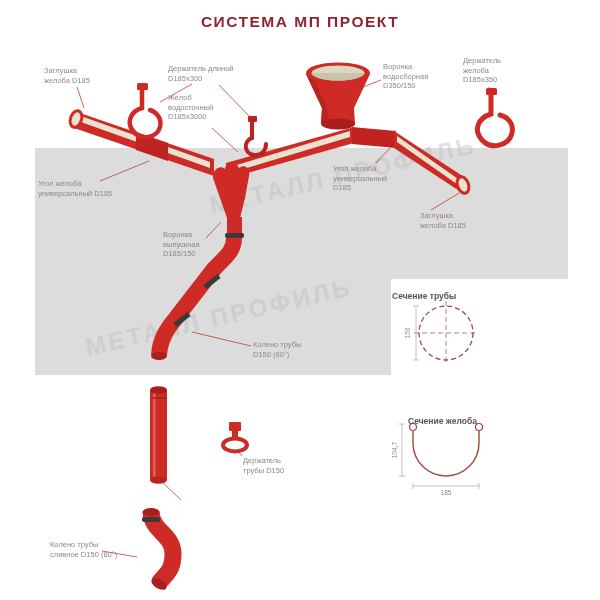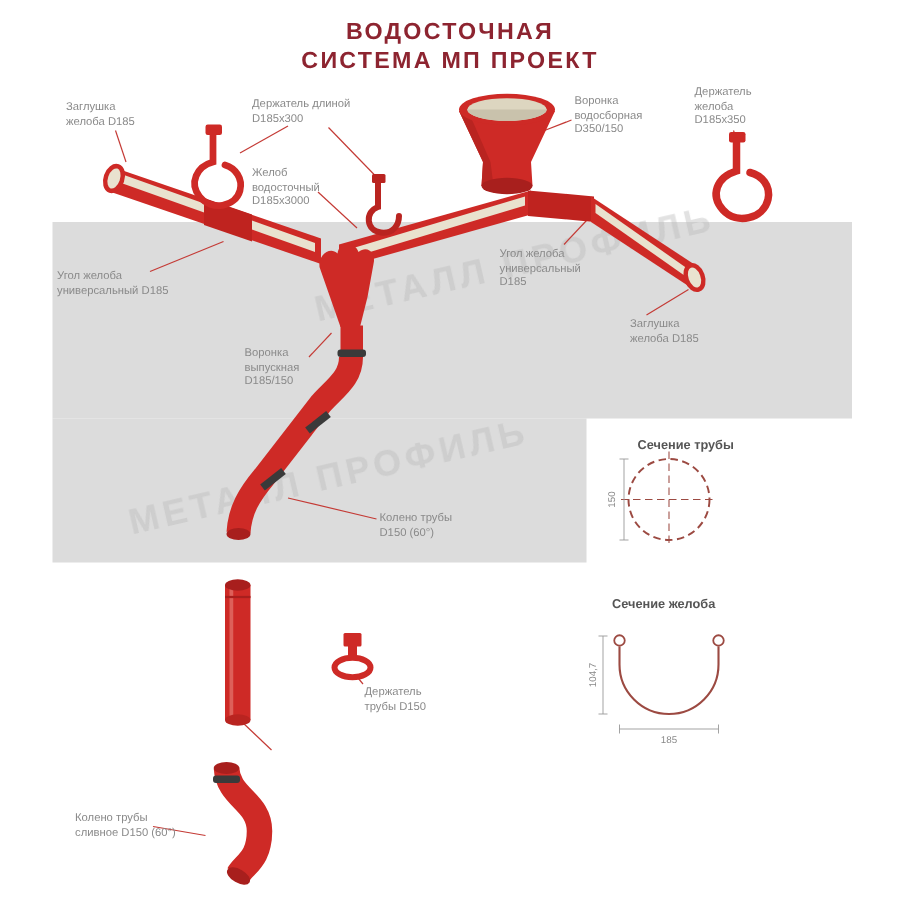--- a/index.html
+++ b/index.html
@@ -150,50 +150,49 @@
       <line x1="399" y1="476" x2="405" y2="476" stroke="#999999" stroke-width="0.6"></line>
       <text transform="rotate(-90 397 450)" x="397" y="450" font-size="6.5" fill="#888888" text-anchor="middle">104,7</text>
       <line x1="413" y1="486" x2="479" y2="486" stroke="#999999" stroke-width="0.6"></line>
       <line x1="413" y1="483" x2="413" y2="489" stroke="#999999" stroke-width="0.6"></line>
       <line x1="479" y1="483" x2="479" y2="489" stroke="#999999" stroke-width="0.6"></line>
       <text x="446" y="495" font-size="6.5" fill="#888888" text-anchor="middle">185</text>
     </g>
   </svg>
 
   <div class="title">
-    <div>ВОДОСТОЧНАЯ</div>
     <div>СИСТЕМА МП ПРОЕКТ</div>
   </div>
 
   <div class="label" style="left:44px;top:66px">Заглушка
 желоба D185</div>
   <div class="label" style="left:168px;top:64px">Держатель длиной
 D185x300</div>
   <div class="label" style="left:383px;top:62px">Воронка
 водосборная
 D350/150</div>
   <div class="label" style="left:463px;top:56px">Держатель
 желоба
 D185x350</div>
-  <div class="label" style="left:168px;top:110px">Желоб
+  <div class="label" style="left:168px;top:93px">Желоб
 водосточный
 D185x3000</div>
   <div class="label" style="left:38px;top:179px">Угол желоба
 универсальный D185</div>
   <div class="label" style="left:333px;top:164px">Угол желоба
 универсальный
 D185</div>
   <div class="label" style="left:420px;top:211px">Заглушка
 желоба D185</div>
   <div class="label" style="left:163px;top:230px">Воронка
 выпускная
 D185/150</div>
   <div class="label" style="left:253px;top:340px">Колено трубы
 D150 (60°)</div>
   <div class="label" style="left:243px;top:456px">Держатель
 трубы D150</div>
   <div class="label" style="left:50px;top:540px">Колено трубы
 сливное D150 (60°)</div>
 
-  <div class="section-title" style="left:425px;top:291px">Сечение трубы</div>
-  <div class="section-title" style="left:408px;top:397px">Сечение желоба</div>
+  <div class="section-title" style="left:392px;top:291px">Сечение трубы</div>
+  <div class="section-title" style="left:408px;top:416px">Сечение желоба</div>
 
 </div>
 
 </body></html>

